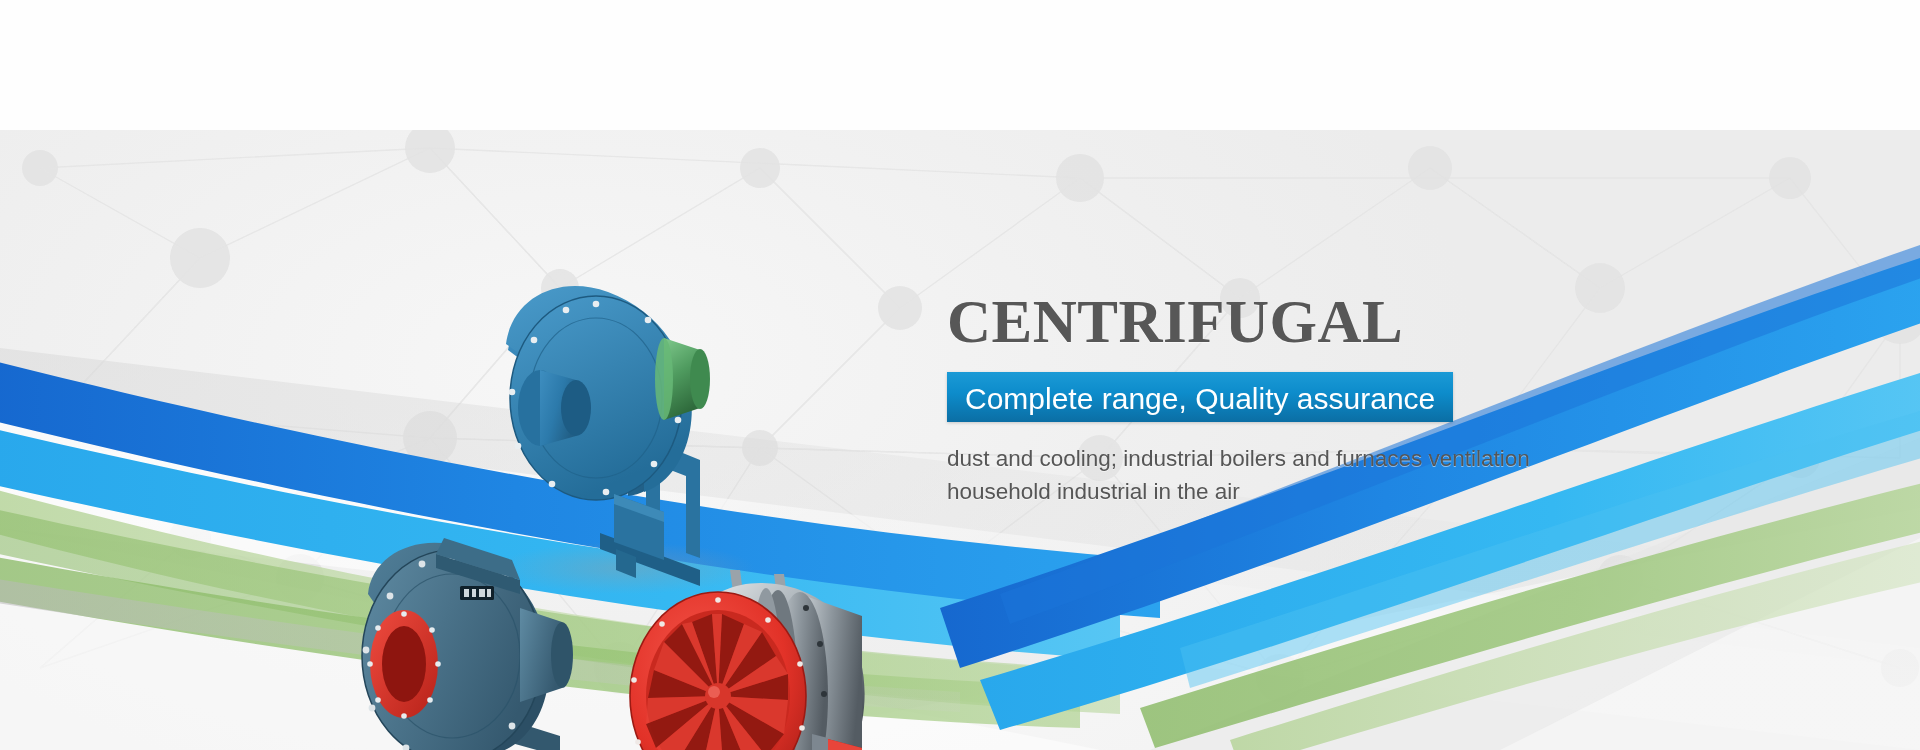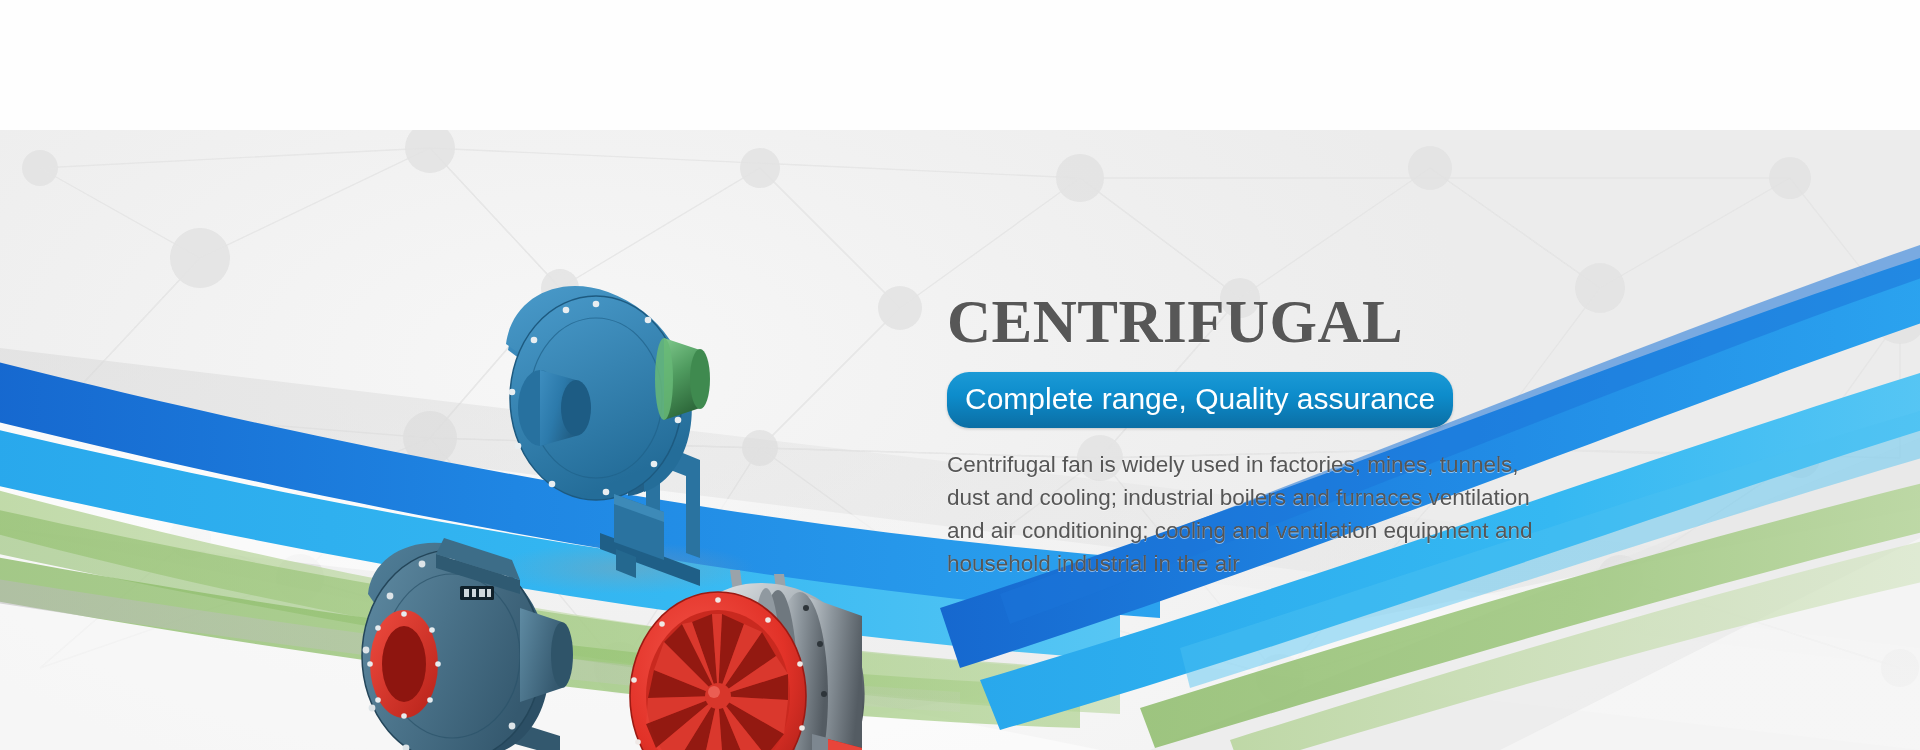--- a/index.html
+++ b/index.html
@@ -42,27 +42,26 @@
     position:absolute;left:947px;top:290px;width:640px;z-index:40;
   }
   .head-line{
     font-family:"Liberation Serif",serif;
     font-size:61px;line-height:64px;font-weight:700;
     color:#575757;letter-spacing:0.5px;margin:0;
     text-shadow:0 1px 0 rgba(255,255,255,.55);
   }
   .badge{
     display:inline-block;margin-top:18px;
-    padding:9px 18px 11px 18px;
+    padding:9px 18px 5px 18px;
     background:linear-gradient(180deg,#1b9ad6 0%,#0d8ccb 42%,#0b6ea4 100%);
     color:#ffffff;font-size:30px;line-height:36px;font-weight:400;
     font-family:"Liberation Sans",sans-serif;
     box-shadow:0 1px 3px rgba(0,0,0,.18);
     white-space:nowrap;
-    border-radius:22px;
   }
   .para{
     margin-top:20px;width:592px;
     font-size:22.5px;line-height:33px;color:#565656;
     font-family:"Liberation Sans",sans-serif;
     text-shadow:0 1px 0 rgba(255,255,255,.5);
   }
   .para span{display:block;}
 </style>
 </head>
@@ -415,21 +414,19 @@
 
   </div>
 
   <div class="textblock">
 
     <div class="head-line">CENTRIFUGAL</div>
 
     <div class="badge">Complete range, Quality assurance</div>
 
     <div class="para">
-      <span>Centrifugal fan is widely used in factories, mines, tunnels,</span>
       <span>dust and cooling; industrial boilers and furnaces ventilation</span>
-      <span>and air conditioning; cooling and ventilation equipment and</span>
       <span>household industrial in the air</span>
     </div>
 
   </div>
 
 </div>
 
 </body></html>

